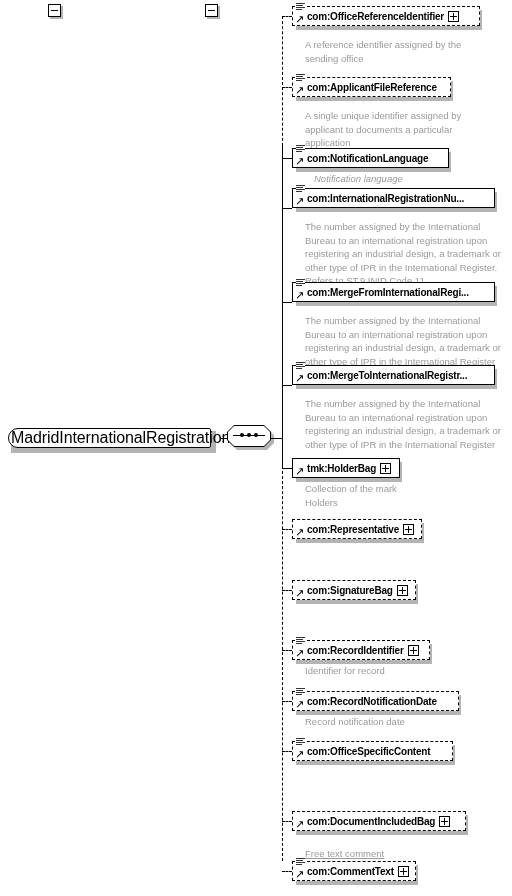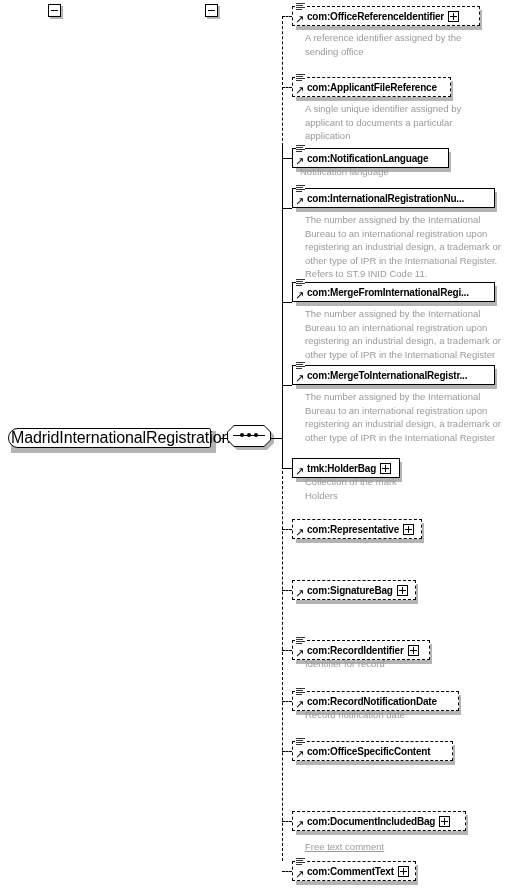--- a/index.html
+++ b/index.html
@@ -262,20 +262,21 @@
   }
 
   
   .annot {
     position: absolute;
     font-size: 9.5px;
     line-height: 13.5px;
     color: #9a9a9a;
     white-space: pre-line;
     letter-spacing: 0px;
+    margin-top: 7px;
   }
 </style>
 </head>
 <body>
 
 <div id="diagram">
 
   <div class="root-node">
     <div class="root-shadow"></div>
     <div class="root-box">
@@ -362,21 +363,21 @@
       <div class="attr-icon">
           <i></i>
           <i></i>
           <i></i>
           <i></i>
         </div>
       <div class="arrow-glyph">↗</div>
       <span class="node-label">com:NotificationLanguage</span>
     </div>
   </div>
-  <div class="annot" style="left:300px; top:165px; width:180px;">Notification language</div>
+  <div class="annot" style="left:314px; top:165px; width:180px;font-style:italic;">Notification language</div>
 
   <div class="node" style="left:292px; top:188px; width:215px;">
     <div class="node-shadow" style="width:201px;"></div>
     <div class="node-box required" style="width:203px;">
       <div class="attr-icon">
           <i></i>
           <i></i>
           <i></i>
           <i></i>
         </div>

